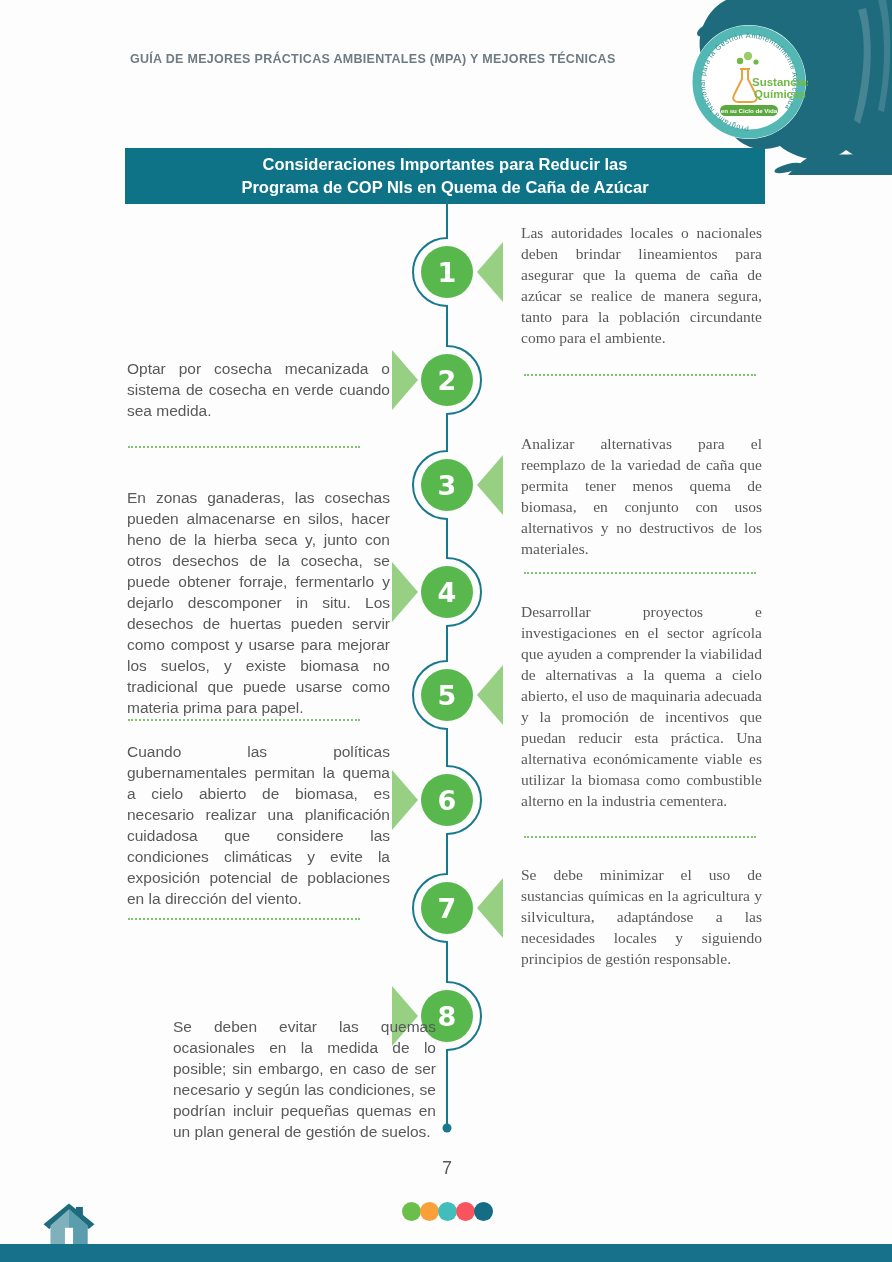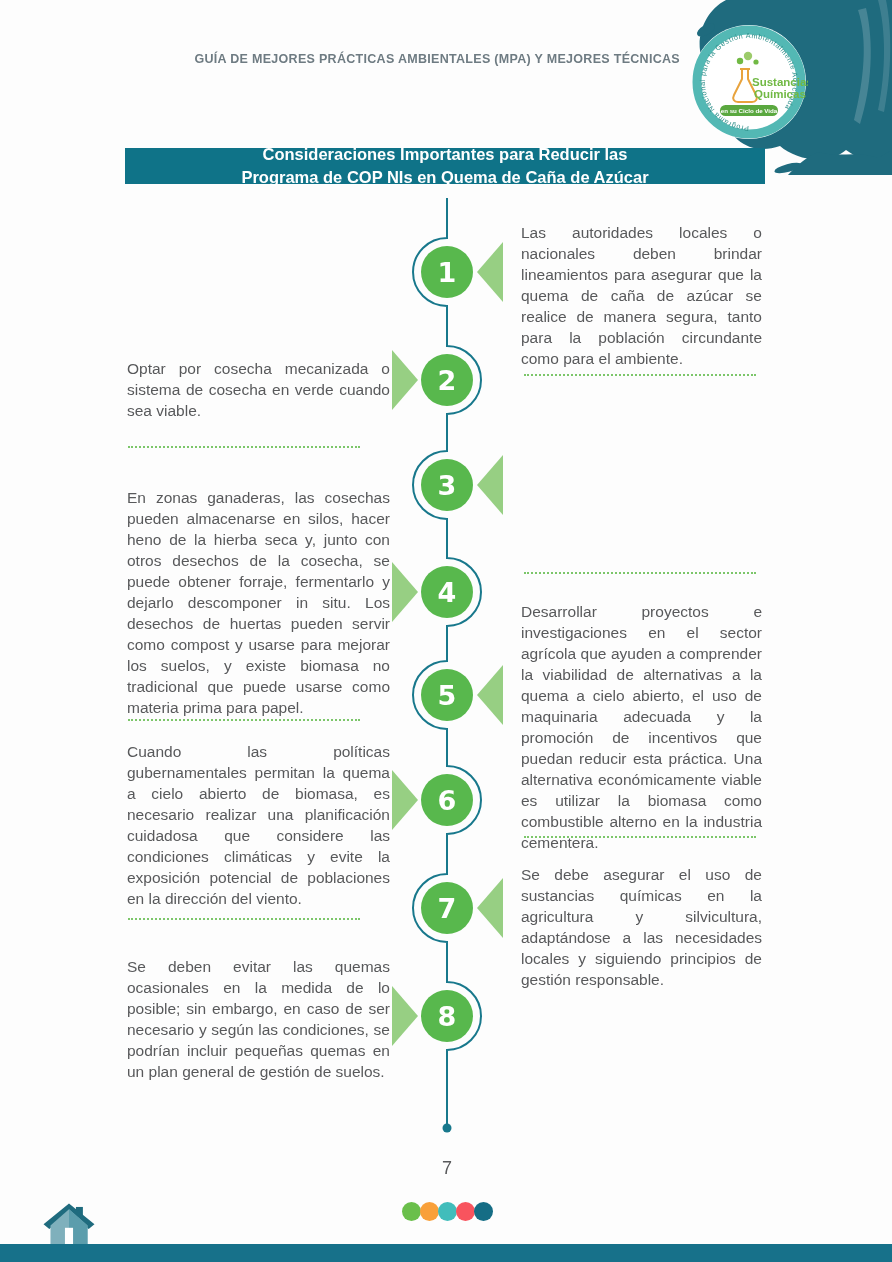--- a/index.html
+++ b/index.html
@@ -1,29 +1,29 @@
 <!DOCTYPE html>
 <html><head>
 <meta charset="utf-8">
 <style>
   html,body{margin:0;padding:0;background:#ffffff;}
   .page{position:relative;width:892px;height:1262px;background:#fdfdfd;overflow:hidden;
         font-family:"Liberation Sans", sans-serif;}
 
   
-  .header-title{position:absolute;left:130px;top:50px;width:550px;text-align:right;
+  .header-title{position:absolute;left:130px;top:50px;width:550px;text-align:left;
     font-size:12.5px;font-weight:bold;line-height:19px;color:#6e7b82;letter-spacing:.3px;}
 
   .brush-wrap{position:absolute;left:668px;top:0;width:224px;height:175px;}
 
   
   .logo{position:absolute;left:690px;top:23px;width:118px;height:118px;}
 
   
-  .banner{position:absolute;left:125px;top:148px;width:640px;height:36px;background:#0f7388;
+  .banner{position:absolute;left:125px;top:148px;width:640px;height:56px;background:#0f7388;
     display:flex;flex-direction:column;align-items:center;justify-content:center;}
   .banner div{color:#ffffff;font-size:16.5px;font-weight:bold;line-height:23px;}
 
   
   .tl-svg{position:absolute;left:380px;top:198px;width:140px;height:942px;}
   .tl-circle{position:absolute;width:52px;height:52px;border-radius:50%;background:#58b84d;
     left:421px;display:flex;align-items:center;justify-content:center;
     color:#ffffff;font-size:27px;font-weight:bold;font-family:"DejaVu Sans",sans-serif;}
   .c1{top:246px;} .c2{top:354px;} .c3{top:459px;} .c4{top:566px;}
   .c5{top:669px;} .c6{top:774px;} .c7{top:882px;} .c8{top:990px;}
@@ -31,23 +31,23 @@
   .arrow-left,.arrow-right{position:absolute;width:0;height:0;
     border-top:30px solid transparent;border-bottom:30px solid transparent;}
   .arrow-left{border-right:26px solid #97cf83;left:477px;}
   .arrow-right{border-left:26px solid #97cf83;left:392px;}
   .a1{top:242px;} .a3{top:455px;} .a5{top:665px;} .a7{top:878px;}
   .a2{top:350px;} .a4{top:562px;} .a6{top:770px;} .a8{top:986px;}
 
   
   .txt{position:absolute;font-size:15.5px;line-height:21px;color:#58595b;text-align:justify;}
   .txt.left{left:127px;width:263px;}
-  .txt.right{left:521px;width:241px;}
+  .txt.right{left:521px;width:241px;font-family:Liberation Serif, serif;}
   .t1{top:222px;} .t3{top:433px;} .t5{top:601px;} .t7{top:864px;}
-  .t2{top:358px;} .t4{top:487px;} .t6{top:741px;} .t8{top:956px;}
+  .t2{top:358px;} .t4{top:487px;} .t6{top:741px;} .t8{top:1016px;margin-left:46px;}
 
   .dotline{position:absolute;height:0;border-top:2px dotted #7cc66a;width:232px;}
   .dotline.dl-left{left:128px;}
   .dotline.dl-right{left:524px;}
   .d-r1{top:374px;} .d-r2{top:572px;} .d-r3{top:836px;}
   .d-l1{top:446px;} .d-l2{top:719px;} .d-l3{top:918px;}
 
   
   .page-number{position:absolute;left:407px;top:1158px;width:80px;text-align:center;
     font-size:18px;color:#58595b;}
@@ -143,25 +143,26 @@
   <div class="arrow-left a1"></div>
   <div class="arrow-right a2"></div>
   <div class="arrow-left a3"></div>
   <div class="arrow-right a4"></div>
   <div class="arrow-left a5"></div>
   <div class="arrow-right a6"></div>
   <div class="arrow-left a7"></div>
   <div class="arrow-right a8"></div>
 
   <div class="txt right t1">Las autoridades locales o nacionales deben brindar lineamientos para asegurar que la quema de caña de azúcar se realice de manera segura, tanto para la población circundante como para el ambiente.</div>
-  <div class="txt left  t2">Optar por cosecha mecanizada o sistema de cosecha en verde cuando sea viable.</div>
+  <div class="txt left  t2">Optar por cosecha mecanizada o sistema de cosecha en verde cuando sea medida.</div>
+  <div class="txt right t3">Analizar alternativas para el reemplazo de la variedad de caña que permita tener menos quema de biomasa, en conjunto con usos alternativos y no destructivos de los materiales.</div>
   <div class="txt left  t4">En zonas ganaderas, las cosechas pueden almacenarse en silos, hacer heno de la hierba seca y, junto con otros desechos de la cosecha, se puede obtener forraje, fermentarlo y dejarlo descomponer in situ. Los desechos de huertas pueden servir como compost y usarse para mejorar los suelos, y existe biomasa no tradicional que puede usarse como materia prima para papel.</div>
   <div class="txt right t5">Desarrollar proyectos e investigaciones en el sector agrícola que ayuden a comprender la viabilidad de alternativas a la quema a cielo abierto, el uso de maquinaria adecuada y la promoción de incentivos que puedan reducir esta práctica. Una alternativa económicamente viable es utilizar la biomasa como combustible alterno en la industria cementera.</div>
   <div class="txt left  t6">Cuando las políticas gubernamentales permitan la quema a cielo abierto de biomasa, es necesario realizar una planificación cuidadosa que considere las condiciones climáticas y evite la exposición potencial de poblaciones en la dirección del viento.</div>
-  <div class="txt right t7">Se debe asegurar el uso de sustancias químicas en la agricultura y silvicultura, adaptándose a las necesidades locales y siguiendo principios de gestión responsable.</div>
+  <div class="txt right t7">Se debe minimizar el uso de sustancias químicas en la agricultura y silvicultura, adaptándose a las necesidades locales y siguiendo principios de gestión responsable.</div>
   <div class="txt left  t8">Se deben evitar las quemas ocasionales en la medida de lo posible; sin embargo, en caso de ser necesario y según las condiciones, se podrían incluir pequeñas quemas en un plan general de gestión de suelos.</div>
 
   <div class="dotline dl-right d-r1"></div>
   <div class="dotline dl-left  d-l1"></div>
   <div class="dotline dl-right d-r2"></div>
   <div class="dotline dl-left  d-l2"></div>
   <div class="dotline dl-right d-r3"></div>
   <div class="dotline dl-left  d-l3"></div>
 
   <div class="page-number">7</div>

